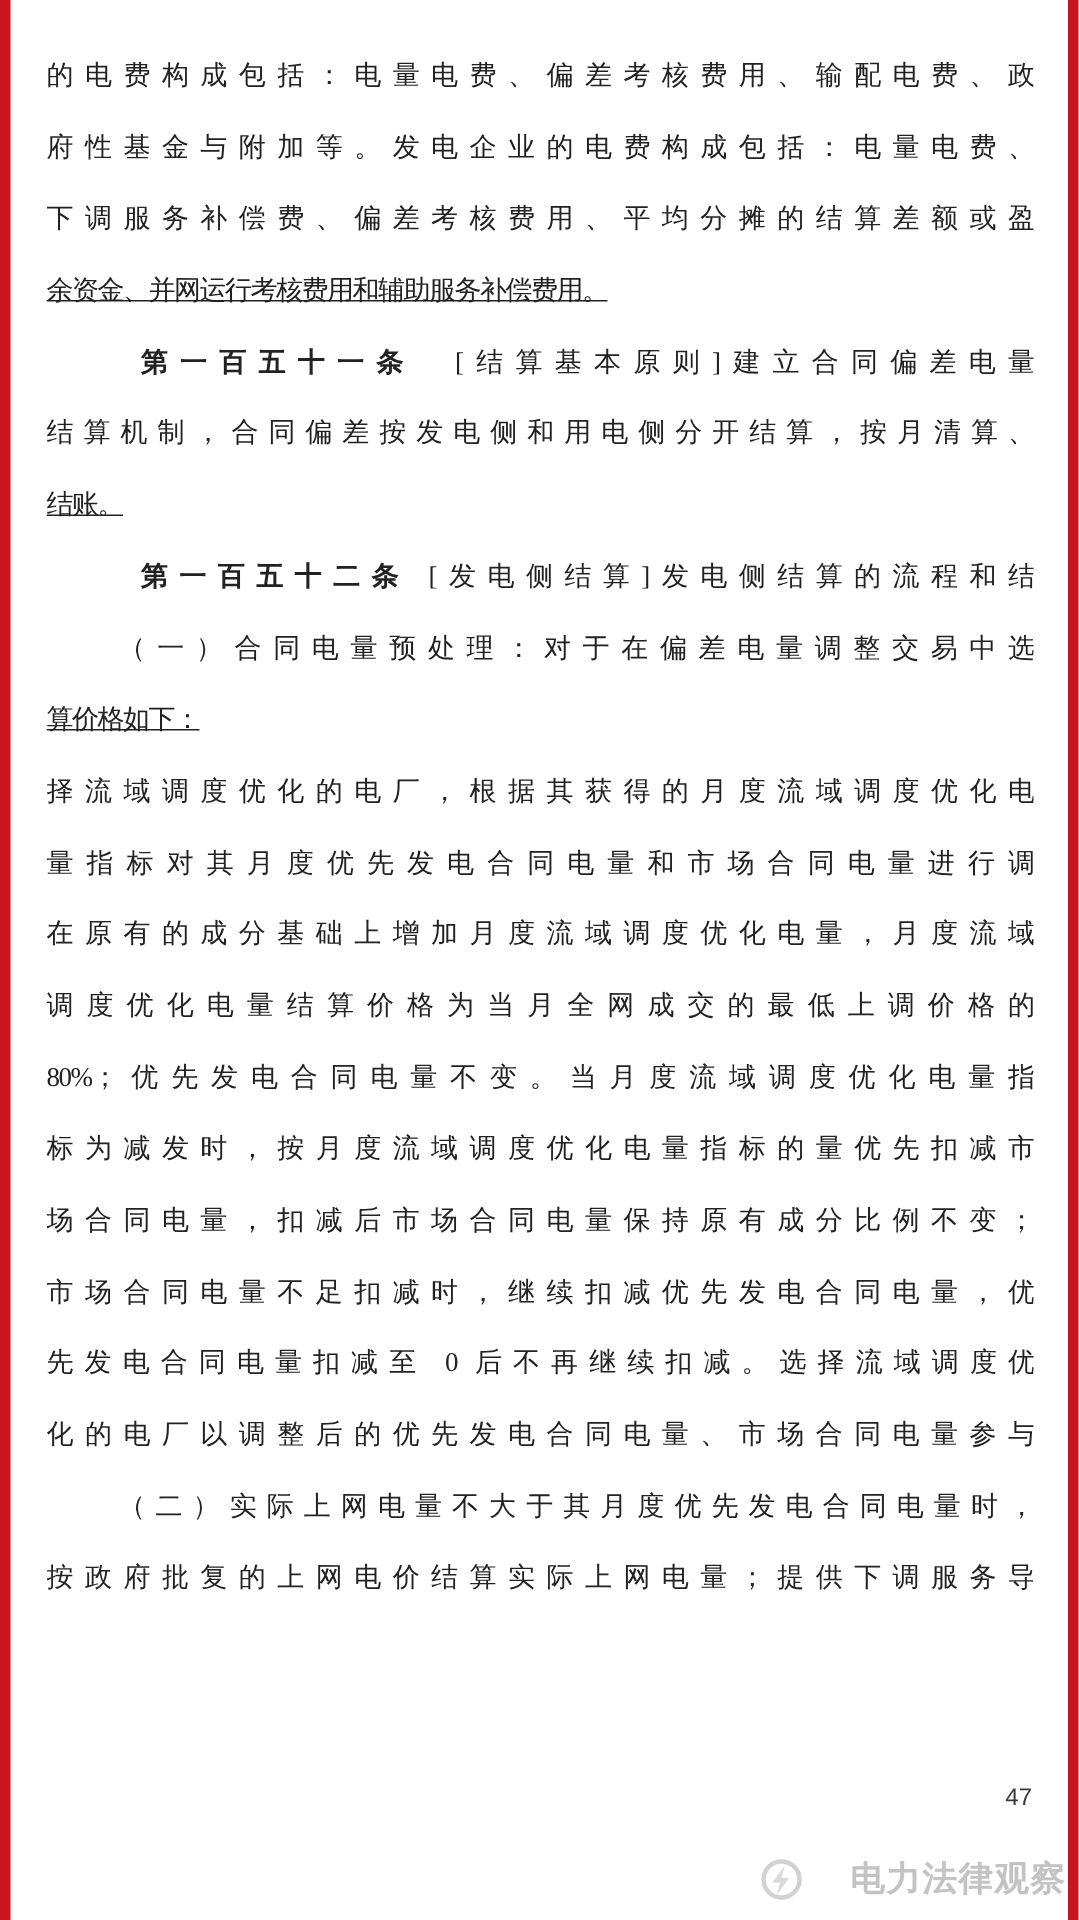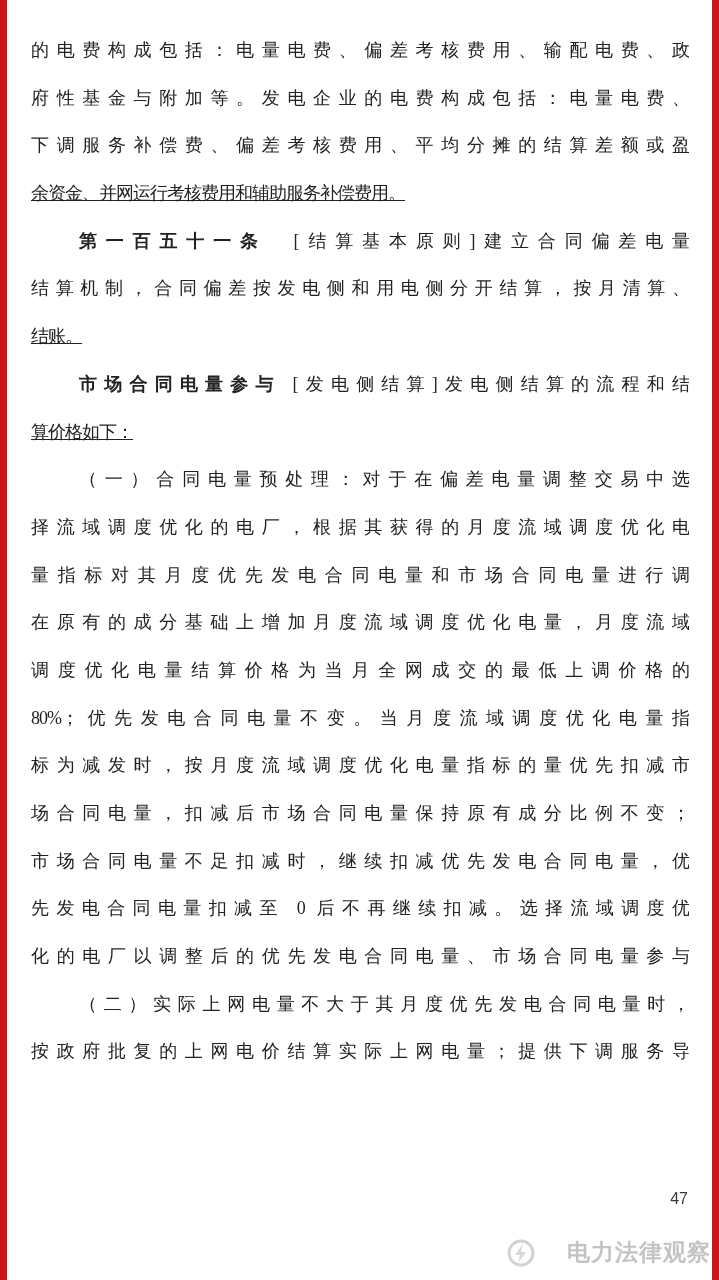--- a/index.html
+++ b/index.html
@@ -29,20 +29,21 @@
     line-height: 47.7px;
     text-align: justify;
     text-align-last: justify;
     overflow: hidden;
   }
   .line.short { text-align-last: left; text-decoration: underline; }
   .line.indent { padding-left: 48px; }
   .bold {
     font-weight: bold;
     font-family: "Liberation Sans", "DejaVu Sans", sans-serif;
+    margin-left: 15px;
   }
 
   .page-number {
     position: absolute;
     top: 1190px; right: 31px;
     font-size: 16px;
     color: var(--page-number-gray, #3a3a3a);
     font-family: "Liberation Sans", "DejaVu Sans", sans-serif;
   }
 
@@ -69,23 +70,23 @@
 <div class="red-bar right"></div>
 
 <main class="doc">
     <div class="line"><span>的电费构成包括：电量电费、偏差考核费用、输配电费、政</span></div>
     <div class="line"><span>府性基金与附加等。发电企业的电费构成包括：电量电费、</span></div>
     <div class="line"><span>下调服务补偿费、偏差考核费用、平均分摊的结算差额或盈</span></div>
     <div class="line short"><span>余资金、并网运行考核费用和辅助服务补偿费用。</span></div>
     <div class="line indent"><span class="bold">第一百五十一条</span><span>　[结算基本原则]建立合同偏差电量</span></div>
     <div class="line"><span>结算机制，合同偏差按发电侧和用电侧分开结算，按月清算、</span></div>
     <div class="line short"><span>结账。</span></div>
-    <div class="line indent"><span class="bold">市场合同电量参与</span><span> [发电侧结算]发电侧结算的流程和结</span></div>
+    <div class="line indent"><span class="bold">第一百五十二条</span><span> [发电侧结算]发电侧结算的流程和结</span></div>
+    <div class="line indent"><span>（一）合同电量预处理：对于在偏差电量调整交易中选</span></div>
     <div class="line short"><span>算价格如下：</span></div>
-    <div class="line indent"><span>（一）合同电量预处理：对于在偏差电量调整交易中选</span></div>
     <div class="line"><span>择流域调度优化的电厂，根据其获得的月度流域调度优化电</span></div>
     <div class="line"><span>量指标对其月度优先发电合同电量和市场合同电量进行调</span></div>
     <div class="line"><span>在原有的成分基础上增加月度流域调度优化电量，月度流域</span></div>
     <div class="line"><span>调度优化电量结算价格为当月全网成交的最低上调价格的</span></div>
     <div class="line"><span>80%；优先发电合同电量不变。当月度流域调度优化电量指</span></div>
     <div class="line"><span>标为减发时，按月度流域调度优化电量指标的量优先扣减市</span></div>
     <div class="line"><span>场合同电量，扣减后市场合同电量保持原有成分比例不变；</span></div>
     <div class="line"><span>市场合同电量不足扣减时，继续扣减优先发电合同电量，优</span></div>
     <div class="line"><span>先发电合同电量扣减至 0 后不再继续扣减。选择流域调度优</span></div>
     <div class="line"><span>化的电厂以调整后的优先发电合同电量、市场合同电量参与</span></div>

